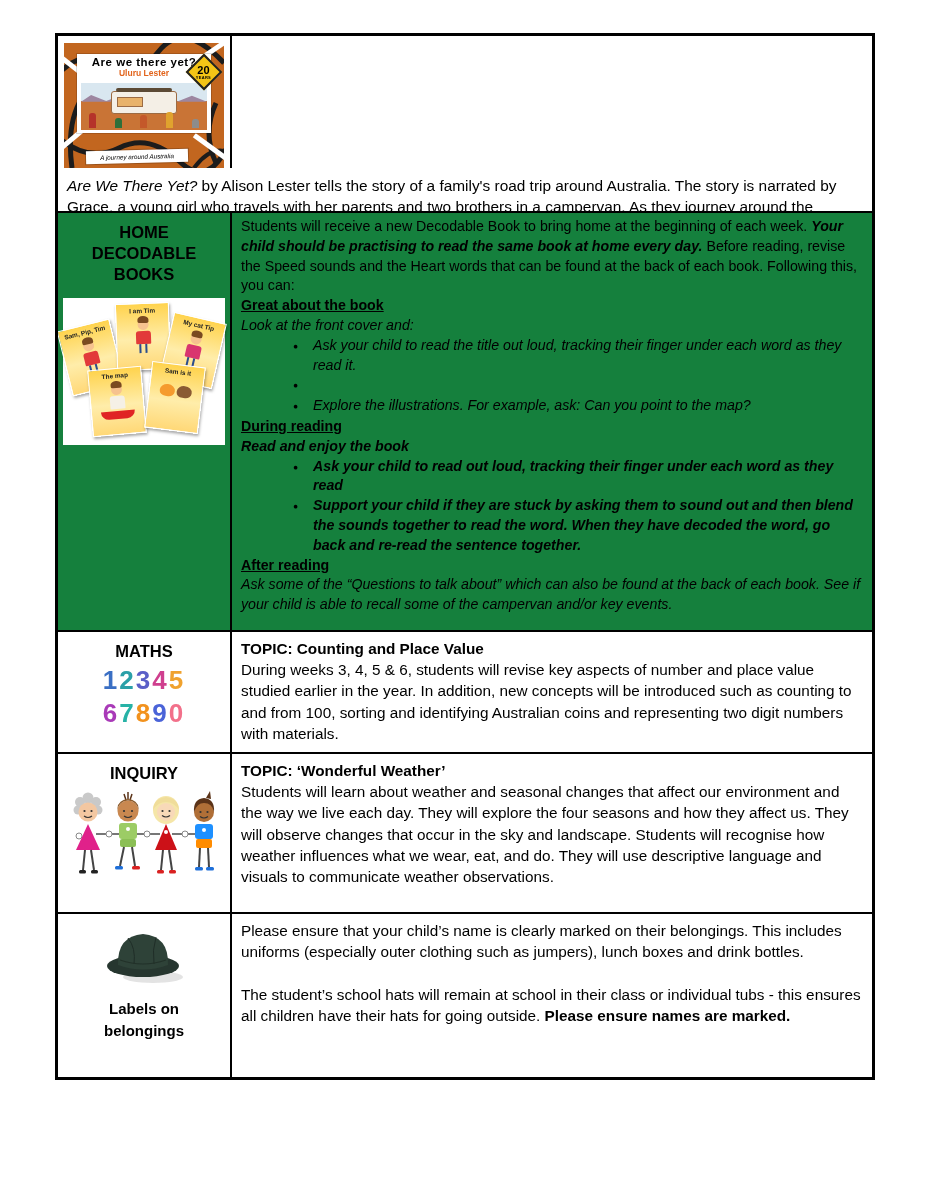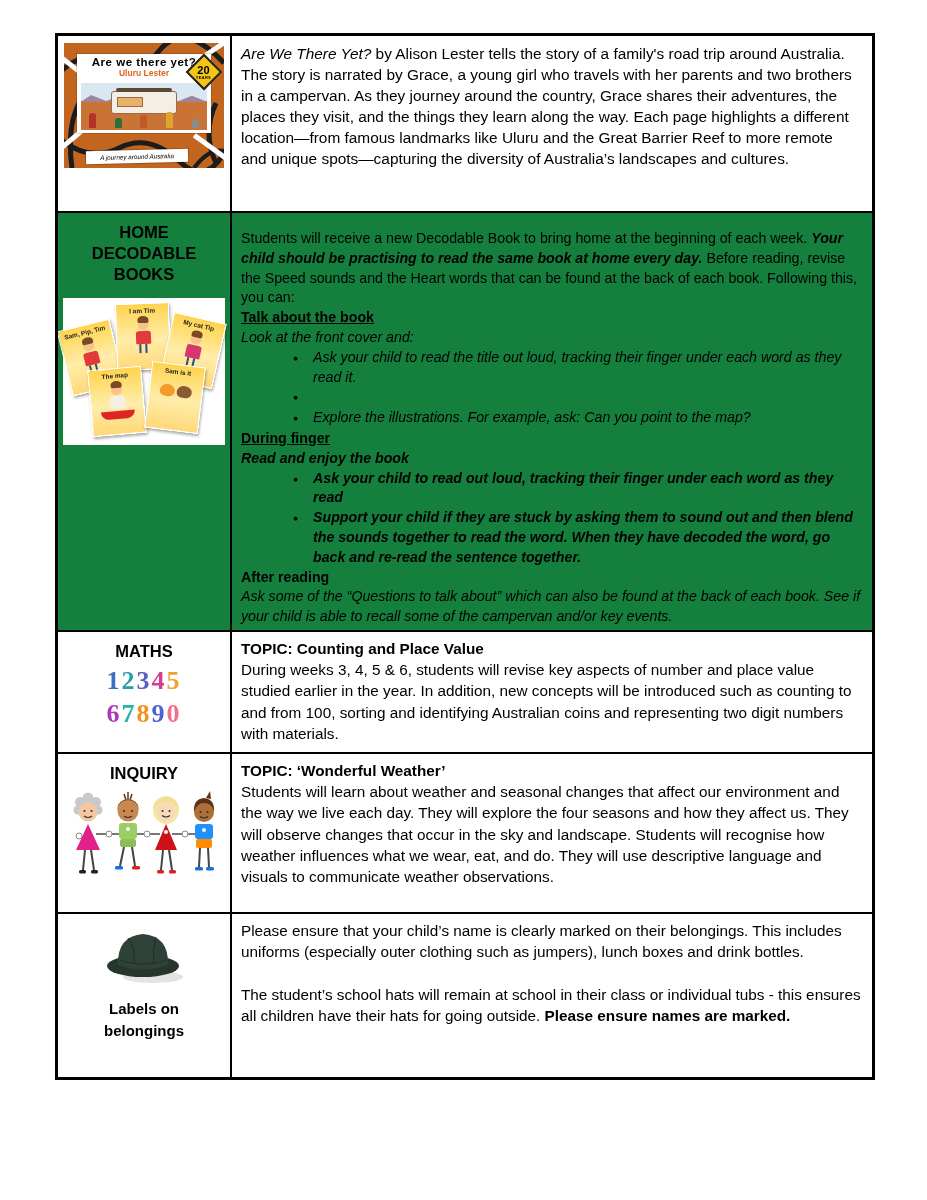--- a/index.html
+++ b/index.html
@@ -8,28 +8,28 @@
   body { position:relative; overflow:hidden; }
 
   .doc-table { position:absolute; left:55px; top:33px; width:820px;
     border:3px solid #000; background:#fff; }
   .t-row { display:flex; border-bottom:2.5px solid #000; }
   .t-row:last-child { border-bottom:none; }
   .cell-left { width:174px; flex:none; border-right:2.5px solid #000;
     text-align:center; overflow:hidden; }
   .cell-right { flex:1; padding:5px 10px 4px 9px; overflow:hidden; }
 
-  .r1 { height:177px; }
+  .r1 { height:177px;flex-direction:column; }
   .r2 { height:419px; background:#15803d; }
   .r3 { height:122px; }
   .r4 { height:160px; }
   .r5 { height:163px; }
 
   .r1 .cell-right { font-size:15.4px; line-height:21px; padding-top:7px; }
-  .r2 .cell-right { font-size:14.2px; line-height:19.8px; padding-top:16px; }
+  .r2 .cell-right { font-size:14.2px; line-height:19.8px; padding-top:4px; }
   .r3 .cell-right, .r4 .cell-right, .r5 .cell-right
     { font-size:15.3px; line-height:21.2px; padding-top:6px; }
 
   .cell-heading { font-weight:bold; font-size:16.5px; line-height:21px;
     margin:9px auto 0; max-width:122px; }
 
   .blk-bullet { display:flex; }
   .bullet-marker { flex:none; width:20px; margin-left:52px;
     font-size:0.6em; line-height:inherit; text-align:left; padding-top:1px; }
   .bullet-content { flex:1; }
@@ -84,21 +84,21 @@
   .kbody { width:15px; height:13px; margin:1px auto 0; border-radius:3px 3px 1px 1px; }
   .klegs { width:8px; height:9px; margin:0 auto;
     border-left:2px solid #2b4d8c; border-right:2px solid #2b4d8c; }
   .canoe { width:34px; height:8px; background:#e02424;
     border-radius:0 0 14px 14px; margin:2px auto 0; }
   .blobs { text-align:center; margin-top:8px; }
   .blob { display:inline-block; width:15px; height:12px; margin:0 1px;
     border-radius:55% 55% 45% 45%; }
 
   
-  .digits { font-family:Liberation Serif, serif; font-weight:bold;
+  .digits { font-family:Liberation Sans, sans-serif; font-weight:bold;
     font-size:26px; line-height:29px; letter-spacing:2px; margin-top:4px;
     text-shadow:0 0 1px rgba(255,255,255,.4); }
 
   
   .kids-illus { margin-top:2px; }
   .hat-illus { margin-top:10px; }
   .labels-heading { font-weight:bold; font-size:15px; line-height:22px;
     margin:8px auto 0; max-width:112px; }
 </style>
 </head>
@@ -178,44 +178,44 @@
             <div class="canoe"></div>
         </div>
         <div class="dbook" style="left:85px; top:66px; transform:rotate(7deg);">
           <div class="dtitle">Sam is it</div>
           <div class="blobs"><span class="blob" style="background:#f59b2e;"></span><span class="blob" style="background:#8a5a33;"></span></div>
         </div>
       </div>
     </div>
     <div class="cell-right">
         <div class="blk blk-p"><span>Students will receive a new Decodable Book to bring home at the beginning of each week. </span><span style="font-weight: bold; font-style: italic;">Your child should be practising to read the same book at home every day.</span><span> Before reading, revise the Speed sounds and the Heart words that can be found at the back of each book. Following this, you can:</span></div>
-        <div class="blk blk-p"><span style="font-weight: bold; text-decoration: underline;">Talk about the book</span></div>
+        <div class="blk blk-p"><span style="font-weight: bold; text-decoration: underline;">Great about the book</span></div>
         <div class="blk blk-p"><span style="font-style: italic;">Look at the front cover and:</span></div>
         <div class="blk blk-bullet">
           <span class="bullet-marker">●</span>
           <span class="bullet-content"><span style="font-style: italic;">Ask your child to read the title out loud, tracking their finger under each word as they read it.</span></span>
         </div>
         <div class="blk blk-bullet">
           <span class="bullet-marker">●</span>
         </div>
         <div class="blk blk-bullet">
           <span class="bullet-marker">●</span>
           <span class="bullet-content"><span style="font-style: italic;">Explore the illustrations. For example, ask: Can you point to the map?</span></span>
         </div>
-        <div class="blk blk-p"><span style="font-weight: bold; text-decoration: underline;">During finger</span></div>
+        <div class="blk blk-p"><span style="font-weight: bold; text-decoration: underline;">During reading</span></div>
         <div class="blk blk-p"><span style="font-weight: bold; font-style: italic;">Read and enjoy the book</span></div>
         <div class="blk blk-bullet">
           <span class="bullet-marker">●</span>
           <span class="bullet-content"><span style="font-weight: bold; font-style: italic;">Ask your child to read out loud, tracking their finger under each word as they read</span></span>
         </div>
         <div class="blk blk-bullet">
           <span class="bullet-marker">●</span>
           <span class="bullet-content"><span style="font-weight: bold; font-style: italic;">Support your child if they are stuck by asking them to sound out and then blend the sounds together to read the word. When they have decoded the word, go back and re-read the sentence together.</span></span>
         </div>
-        <div class="blk blk-p"><span style="font-weight: bold; ">After reading</span></div>
+        <div class="blk blk-p"><span style="font-weight: bold; text-decoration: underline;">After reading</span></div>
         <div class="blk blk-p"><span style="font-style: italic;">Ask some of the “Questions to talk about” which can also be found at the back of each book. See if your child is able to recall some of the campervan and/or key events.</span></div>
       </div>
   </div>
 
   <div class="t-row r3">
     <div class="cell-left">
       <div class="cell-heading">MATHS</div>
       <div class="digits"><span style="color: rgb(58, 111, 196);">1</span><span style="color: rgb(42, 160, 168);">2</span><span style="color: rgb(91, 95, 199);">3</span><span style="color: rgb(207, 63, 142);">4</span><span style="color: rgb(240, 162, 46);">5</span></div>
       <div class="digits"><span style="color: rgb(169, 58, 184);">6</span><span style="color: rgb(39, 178, 166);">7</span><span style="color: rgb(242, 146, 29);">8</span><span style="color: rgb(74, 99, 216);">9</span><span style="color: rgb(242, 112, 138);">0</span></div>
     </div>

